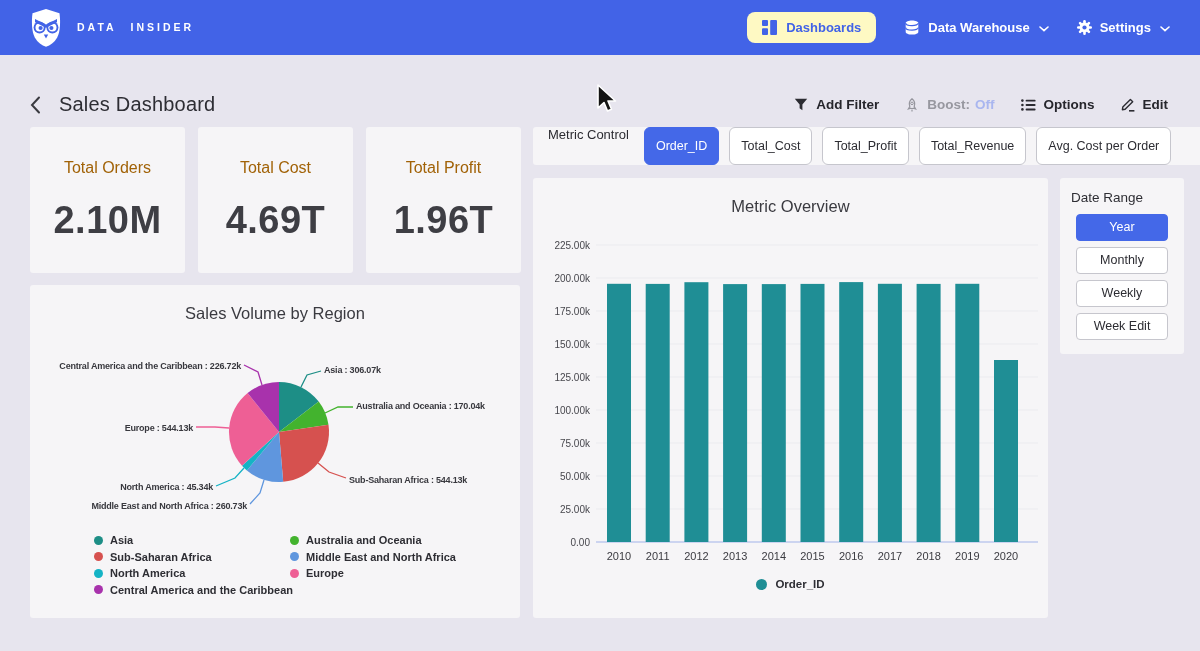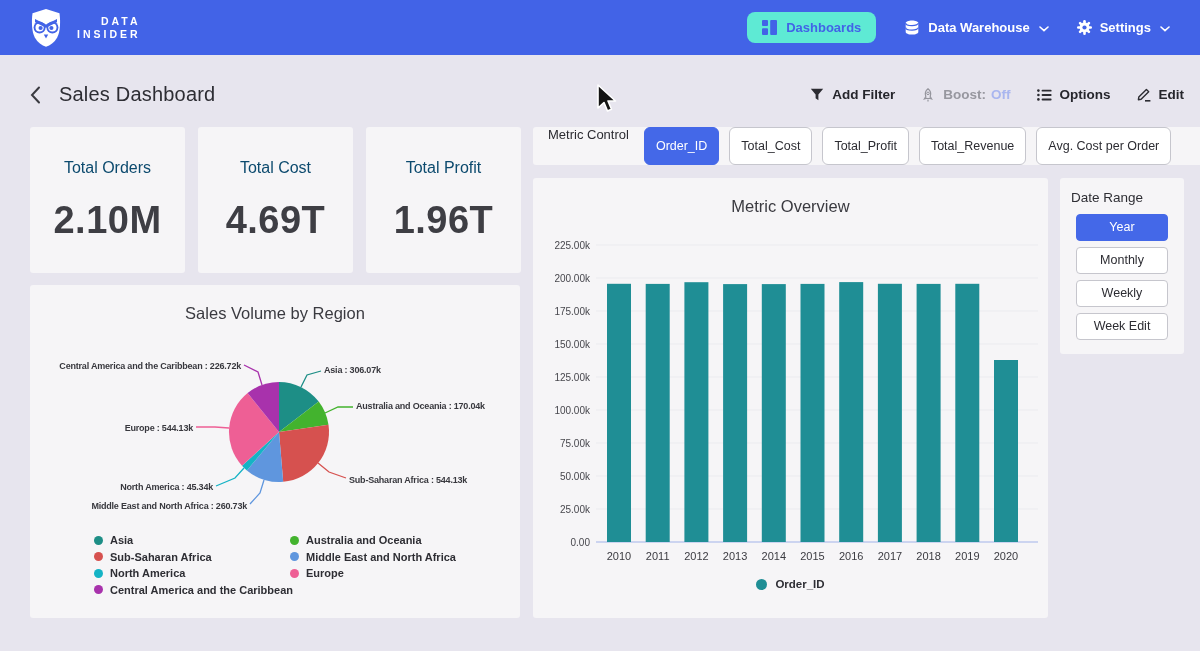--- a/index.html
+++ b/index.html
@@ -7,46 +7,46 @@
   .app {
     position:relative; width:1200px; height:651px; overflow:hidden;
     background:#e7e5ee; font-family:"Liberation Sans", sans-serif;
   }
   
   .topbar {
     position:absolute; left:0; top:0; width:1200px; height:55px;
     background:#4263e7; display:flex; align-items:center; padding:0 30px 0 26px;
   }
   .brand { display:flex; align-items:center; gap:11px; }
-  .brand-text { display:flex; flex-direction:column; gap:3px;text-align:right; }
+  .brand-text { display:flex; flex-direction:row; gap:14px;text-align:right; }
   .brand-text span { color:#fff; font-size:10.5px; font-weight:bold; letter-spacing:3px; line-height:1; }
   .topnav { margin-left:auto; display:flex; align-items:center; gap:28px; }
   .nav-pill {
-    display:flex; align-items:center; gap:9px; background:#5eead4; color:#4263e7;
+    display:flex; align-items:center; gap:9px; background:#fef9c3; color:#4263e7;
     border:none; border-radius:8px; padding:8px 15px; font-size:13px; font-weight:bold;
     font-family:inherit; cursor:pointer;
   }
   .nav-item { display:flex; align-items:center; gap:8px; color:#fff; font-size:13px; font-weight:600; cursor:pointer; }
   .nav-item .chev { margin-left:1px; margin-top:2px; }
   
   .subheader {
-    position:absolute; left:0; top:62px; width:1200px; height:65px;
-    display:flex; align-items:center; padding:0 16px 0 28px;
+    position:absolute; left:0; top:72px; width:1200px; height:65px;
+    display:flex; align-items:center; padding:0 32px 0 28px;
   }
   .back-btn { background:none; border:none; cursor:pointer; display:flex; align-items:center; padding:2px; }
   .page-title { font-size:20px; font-weight:500; color:#2d2d33; margin-left:16px; letter-spacing:0.2px; }
   .actions { margin-left:auto; display:flex; align-items:center; gap:26px; }
   .action { display:flex; align-items:center; gap:8px; font-size:13.5px; font-weight:600; color:#26262c; cursor:pointer; }
   .action .muted { color:#97979f; }
   .action .off  { color:#a9b6ef; margin-left:-3px; }
   
   .card { position:absolute; background:#f6f5f7; border-radius:3px; }
   .kpi { width:155px; height:146px; top:127px; display:flex; flex-direction:column;
          align-items:center; justify-content:center; gap:22px; }
-  .kpi-label { font-size:16px; color:#0c4a6e; }
+  .kpi-label { font-size:16px; color:#a16207; }
   .kpi-value { font-size:38px; font-weight:bold; color:#3e3e44; letter-spacing:0.5px; }
   .kpi1 { left:30px; } .kpi2 { left:198px; } .kpi3 { left:366px; }
   
   .metric-strip { left:533px; top:127px; width:703px; height:38px;
                   display:flex; gap:10px; padding:0 15px; }
   .metric-strip .strip-label { font-size:13px; color:#2b2b31; margin-right:5px; }
   .chip {
     background:#fff; border:1px solid #c6c6cd; border-radius:6px; color:#2c2c32;
     font-size:12.5px; font-family:inherit; padding:5px 11px; cursor:pointer; line-height:1.2;
   }

